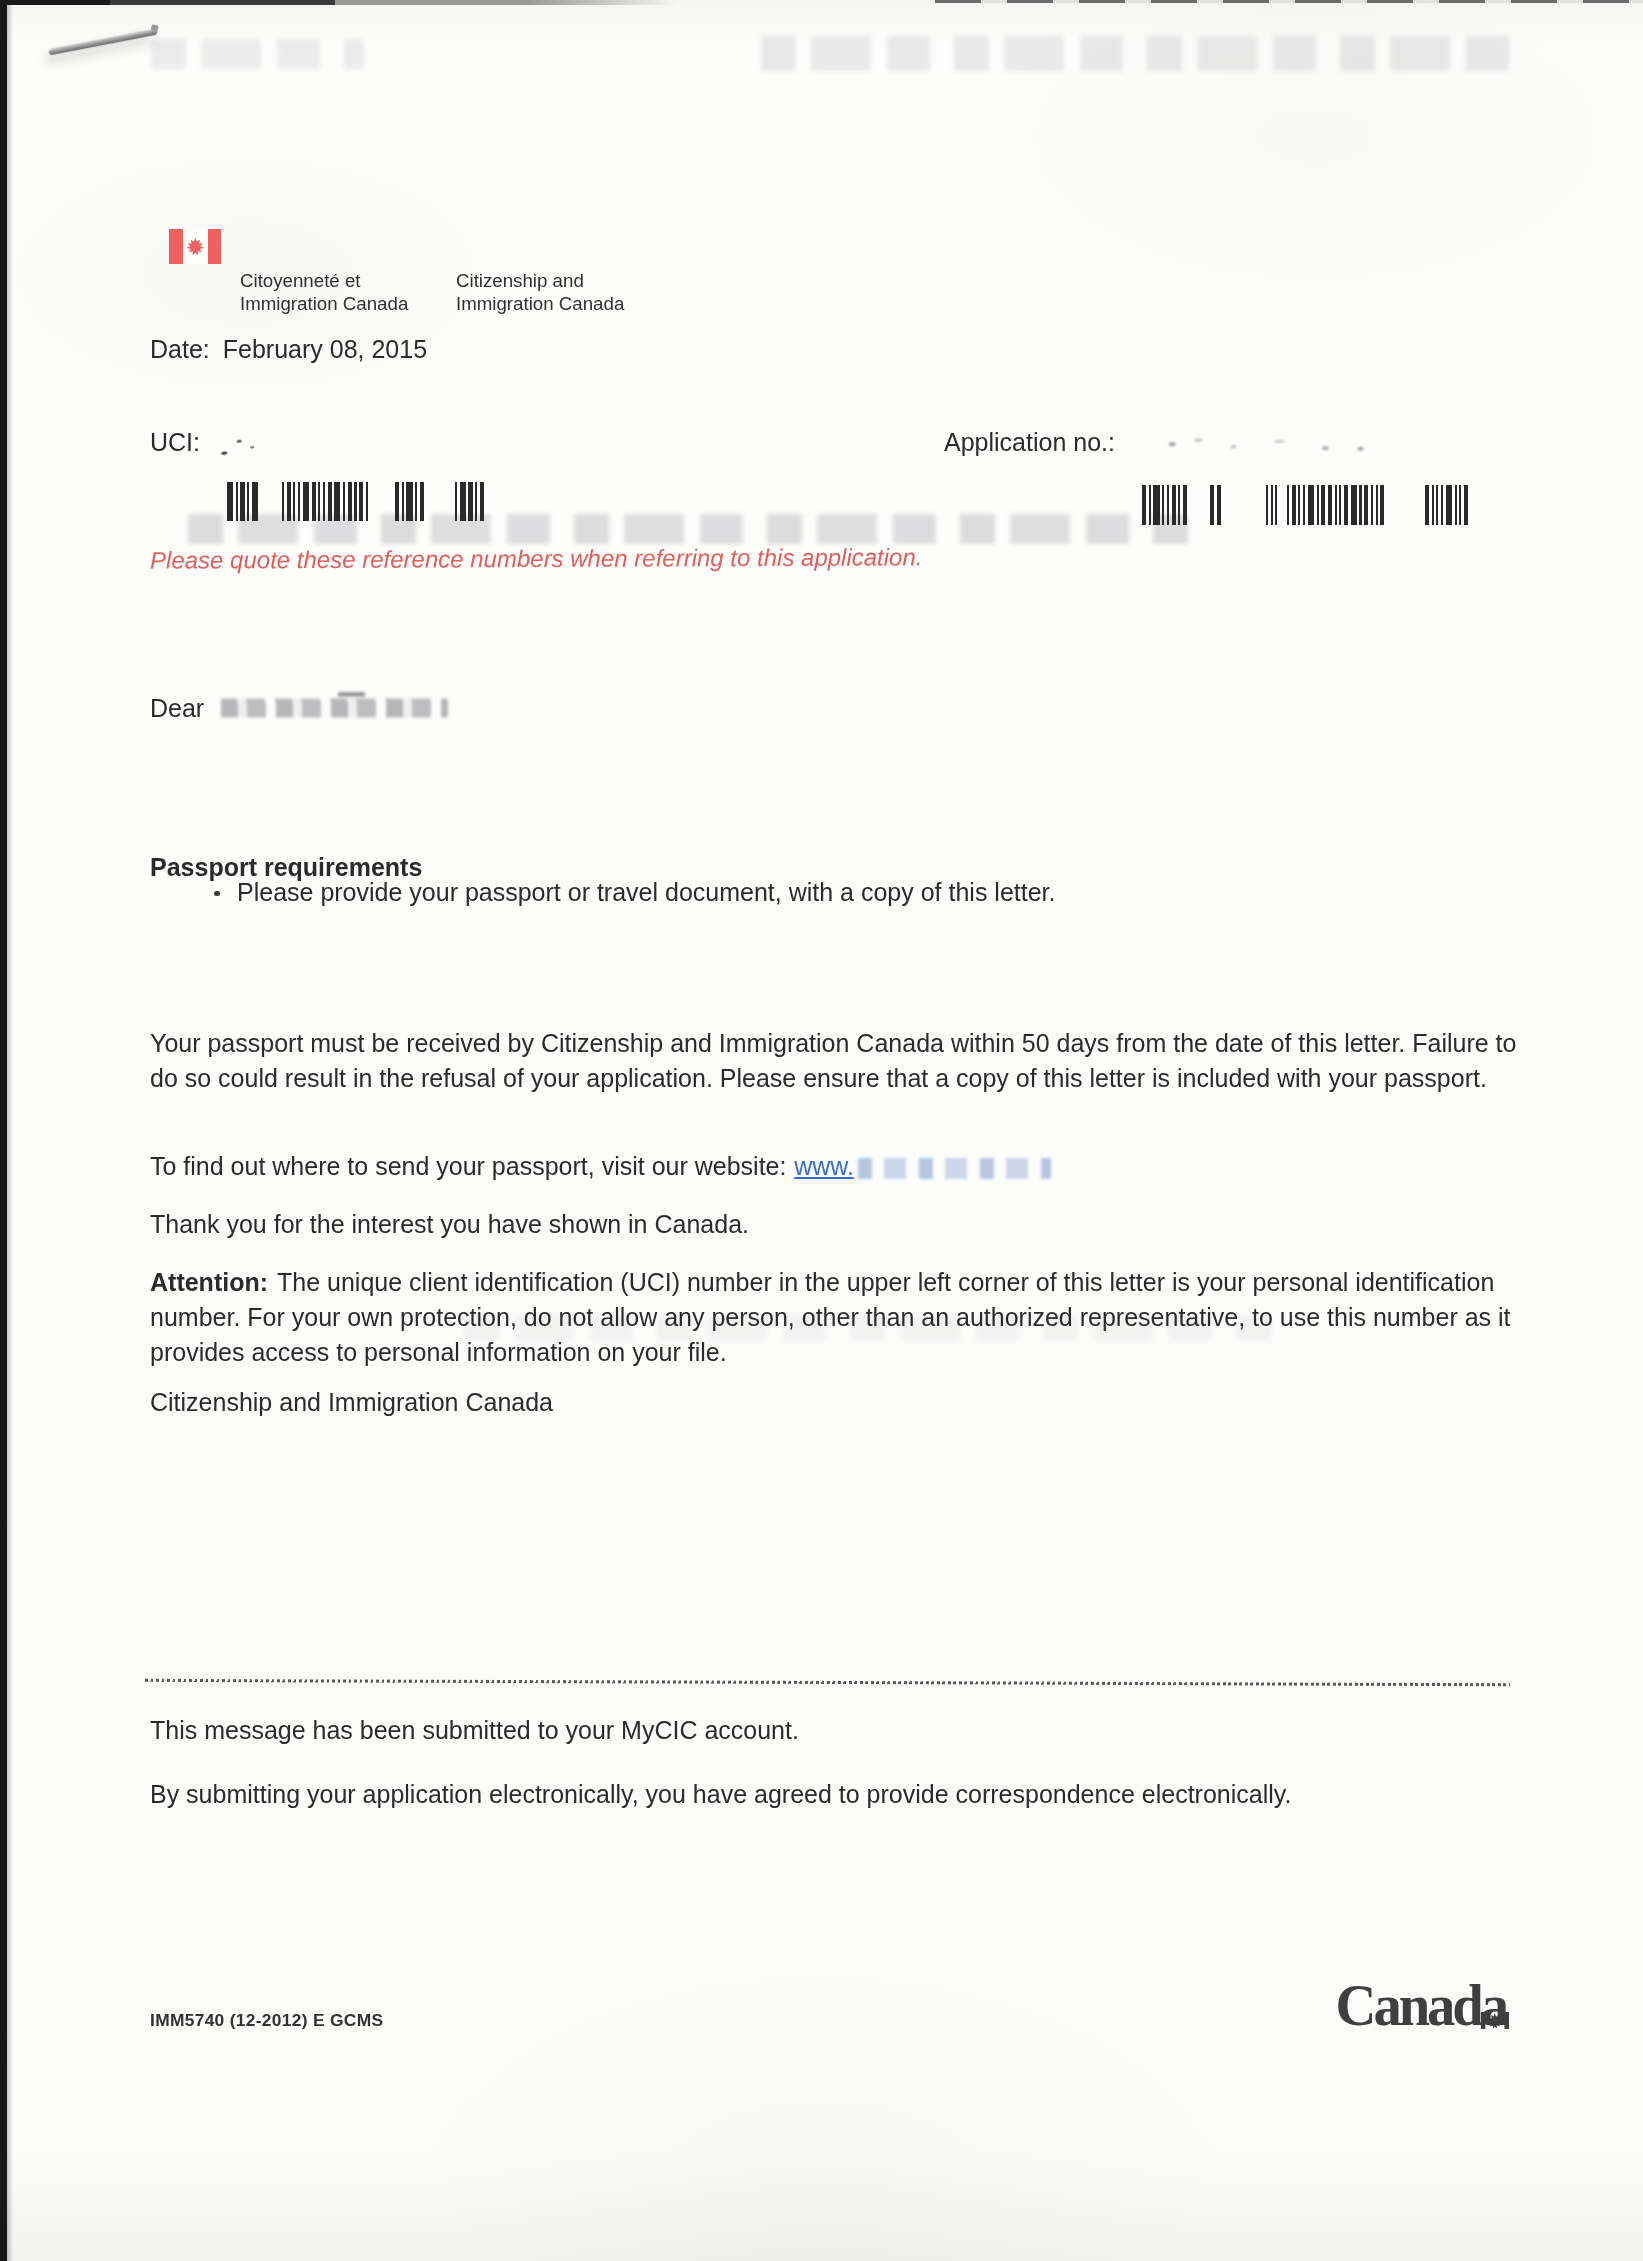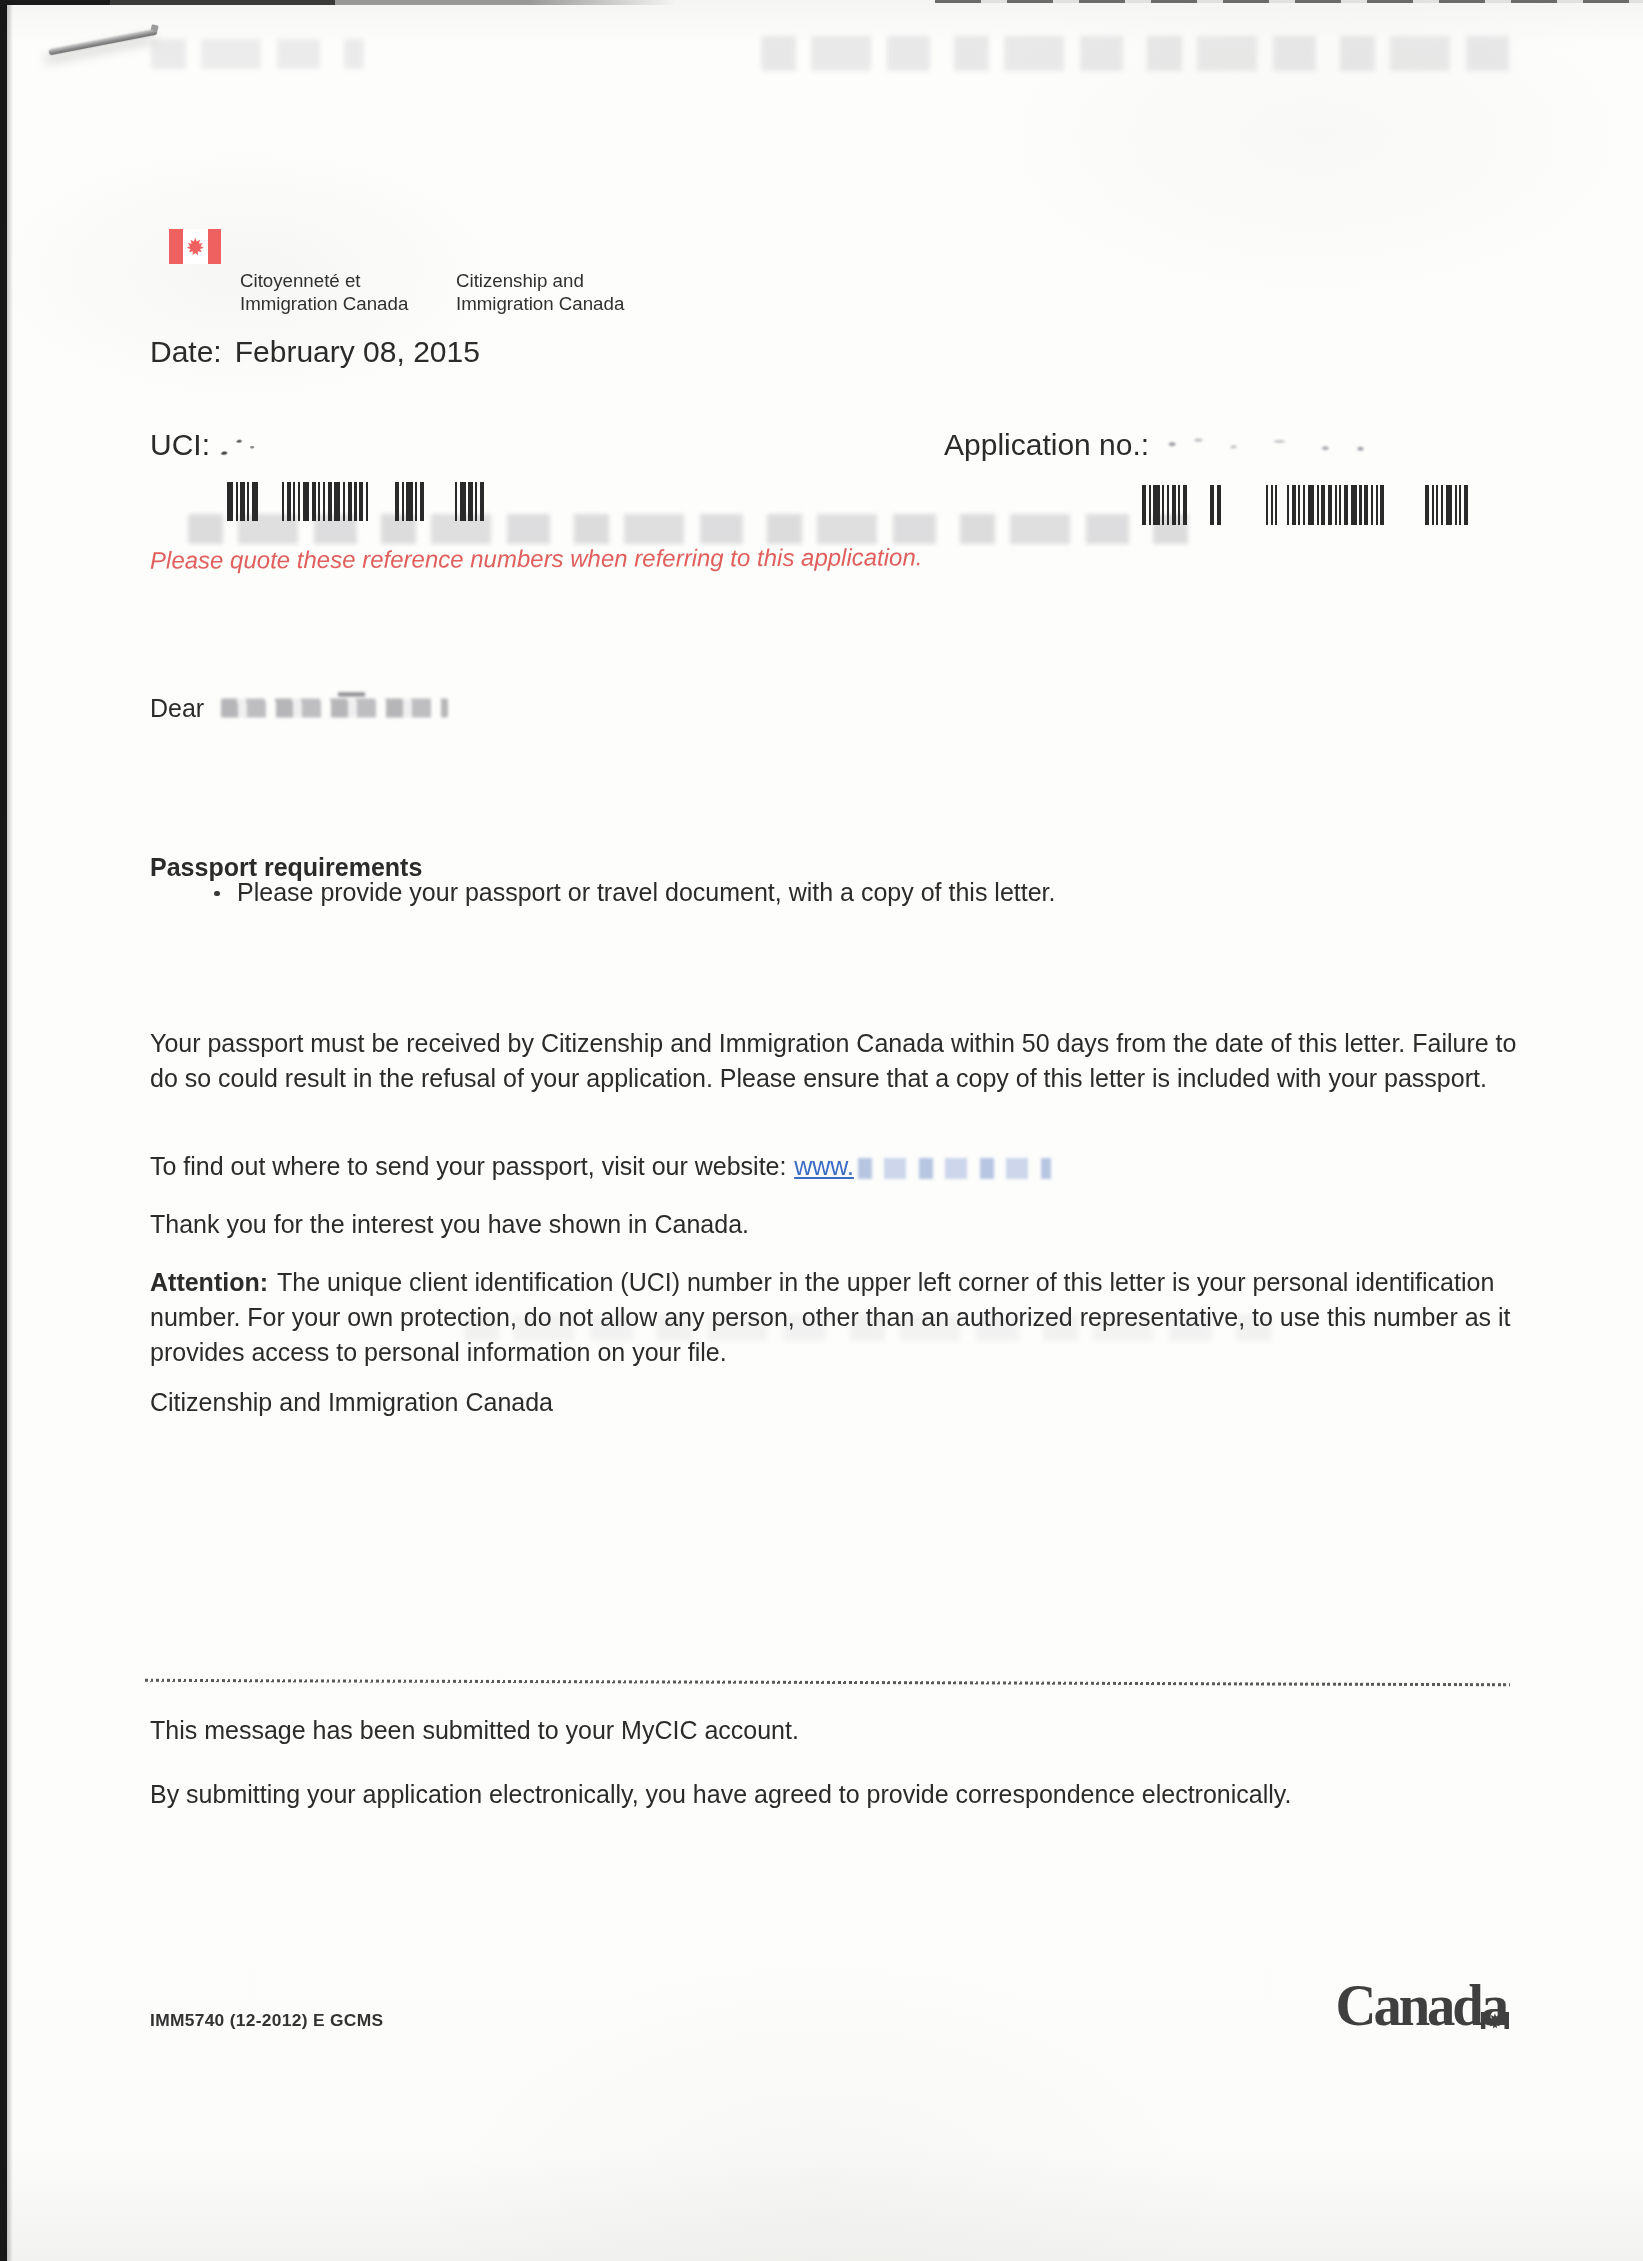--- a/index.html
+++ b/index.html
@@ -37,21 +37,21 @@
   #ghost-attn{left:464px;top:1315px;width:812px;height:26px;opacity:.07;}
   
   .flag-logo{position:absolute;left:169px;top:229px;width:52px;height:35px;display:flex;}
   .flag-logo .bar{width:13.5px;height:100%;background:var(--flag-red);}
   .flag-logo .center{flex:1;background:#fff;display:flex;align-items:center;justify-content:center;}
   .flag-logo svg{width:20.6px;height:26px;fill:var(--flag-red);}
   .dept{position:absolute;top:226px;font-size:18.7px;line-height:22.6px;color:#303030;margin-top:44px;}
   #dept-fr{left:240px;}
   #dept-en{left:456px;}
   
-  .meta-line{position:absolute;font-size:30px;color:#2b2b2b;}
+  .meta-line{position:absolute;font-size:25px;color:#2b2b2b;}
   #line-date{left:150px;top:335px;}
   #line-uci{left:150px;top:428px;}
   #line-app{left:944px;top:428px;}
   .meta-value{margin-left:13px;}
   .uci-remnant{position:absolute;left:215px;top:437px;width:43px;height:20.6px;
     background:
       radial-gradient(5.8px 3.2px at 20% 70%, rgba(40,40,45,.85) 40%, transparent 62%),
       radial-gradient(5.2px 2.6px at 58% 22%, rgba(50,50,55,.8) 40%, transparent 62%),
       radial-gradient(3.9px 2.6px at 86% 58%, rgba(60,60,65,.6) 40%, transparent 65%);
     filter:blur(0.4px);transform:rotate(-7deg);}

